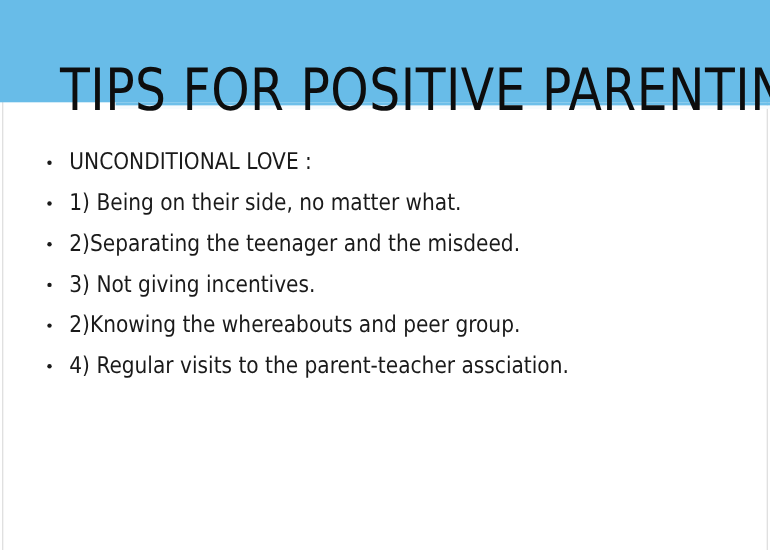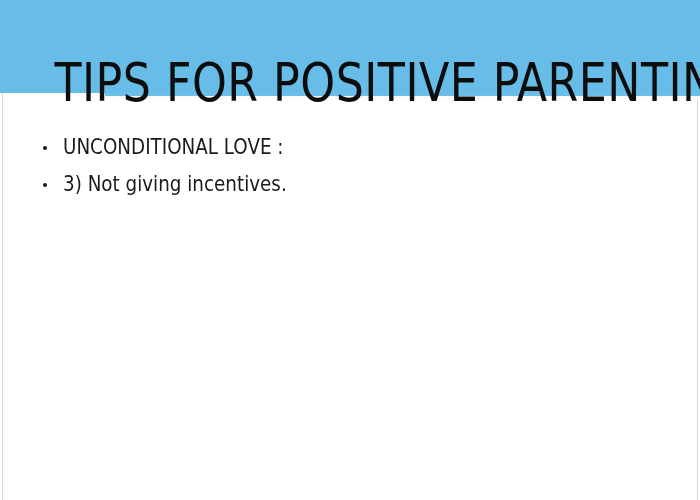--- a/index.html
+++ b/index.html
@@ -160,18 +160,34 @@
   </div>
 
   <div class="body">
     <ul class="bullet-list">
       <li class="bullet-item">
         <span class="bullet-marker"></span>
         <span class="bullet-text">UNCONDITIONAL LOVE :</span>
       </li>
       <li class="bullet-item">
         <span class="bullet-marker"></span>
+        <span class="bullet-text">1) Being on their side, no matter what.</span>
+      </li>
+      <li class="bullet-item">
+        <span class="bullet-marker"></span>
+        <span class="bullet-text">2)Separating the teenager and the misdeed.</span>
+      </li>
+      <li class="bullet-item">
+        <span class="bullet-marker"></span>
         <span class="bullet-text">3) Not giving incentives.</span>
+      </li>
+      <li class="bullet-item">
+        <span class="bullet-marker"></span>
+        <span class="bullet-text">2)Knowing the whereabouts and peer group.</span>
+      </li>
+      <li class="bullet-item">
+        <span class="bullet-marker"></span>
+        <span class="bullet-text">4) Regular visits to the parent-teacher assciation.</span>
       </li>
     </ul>
   </div>
 
 </div>
 
 </body></html>

